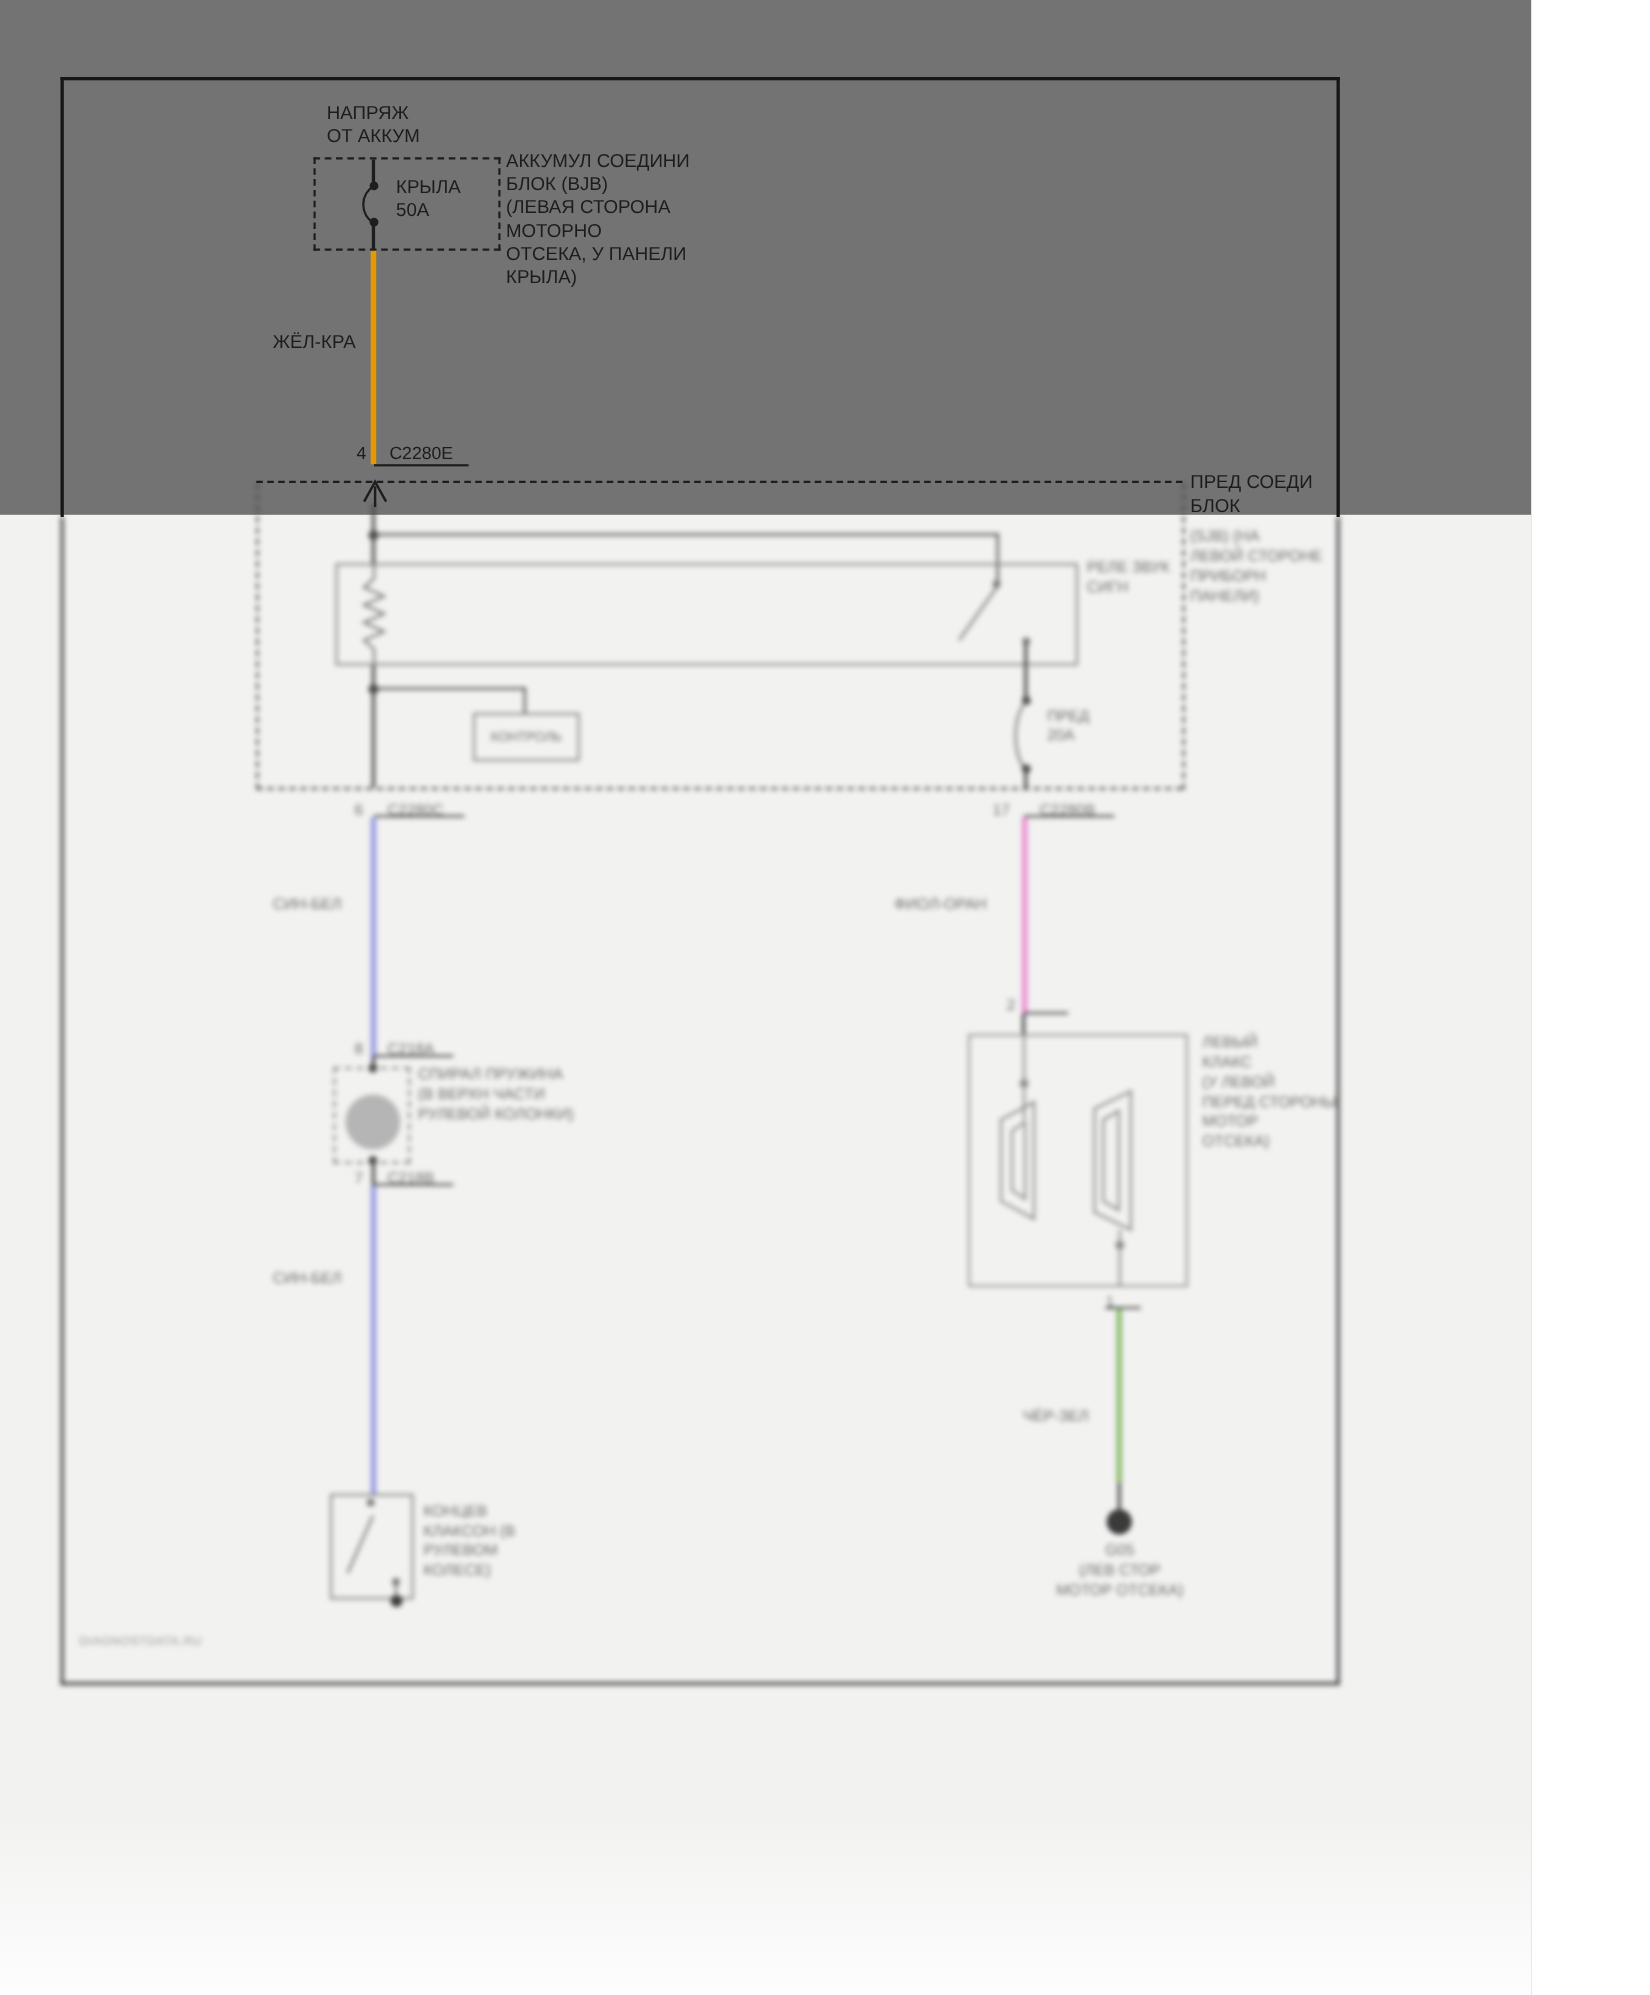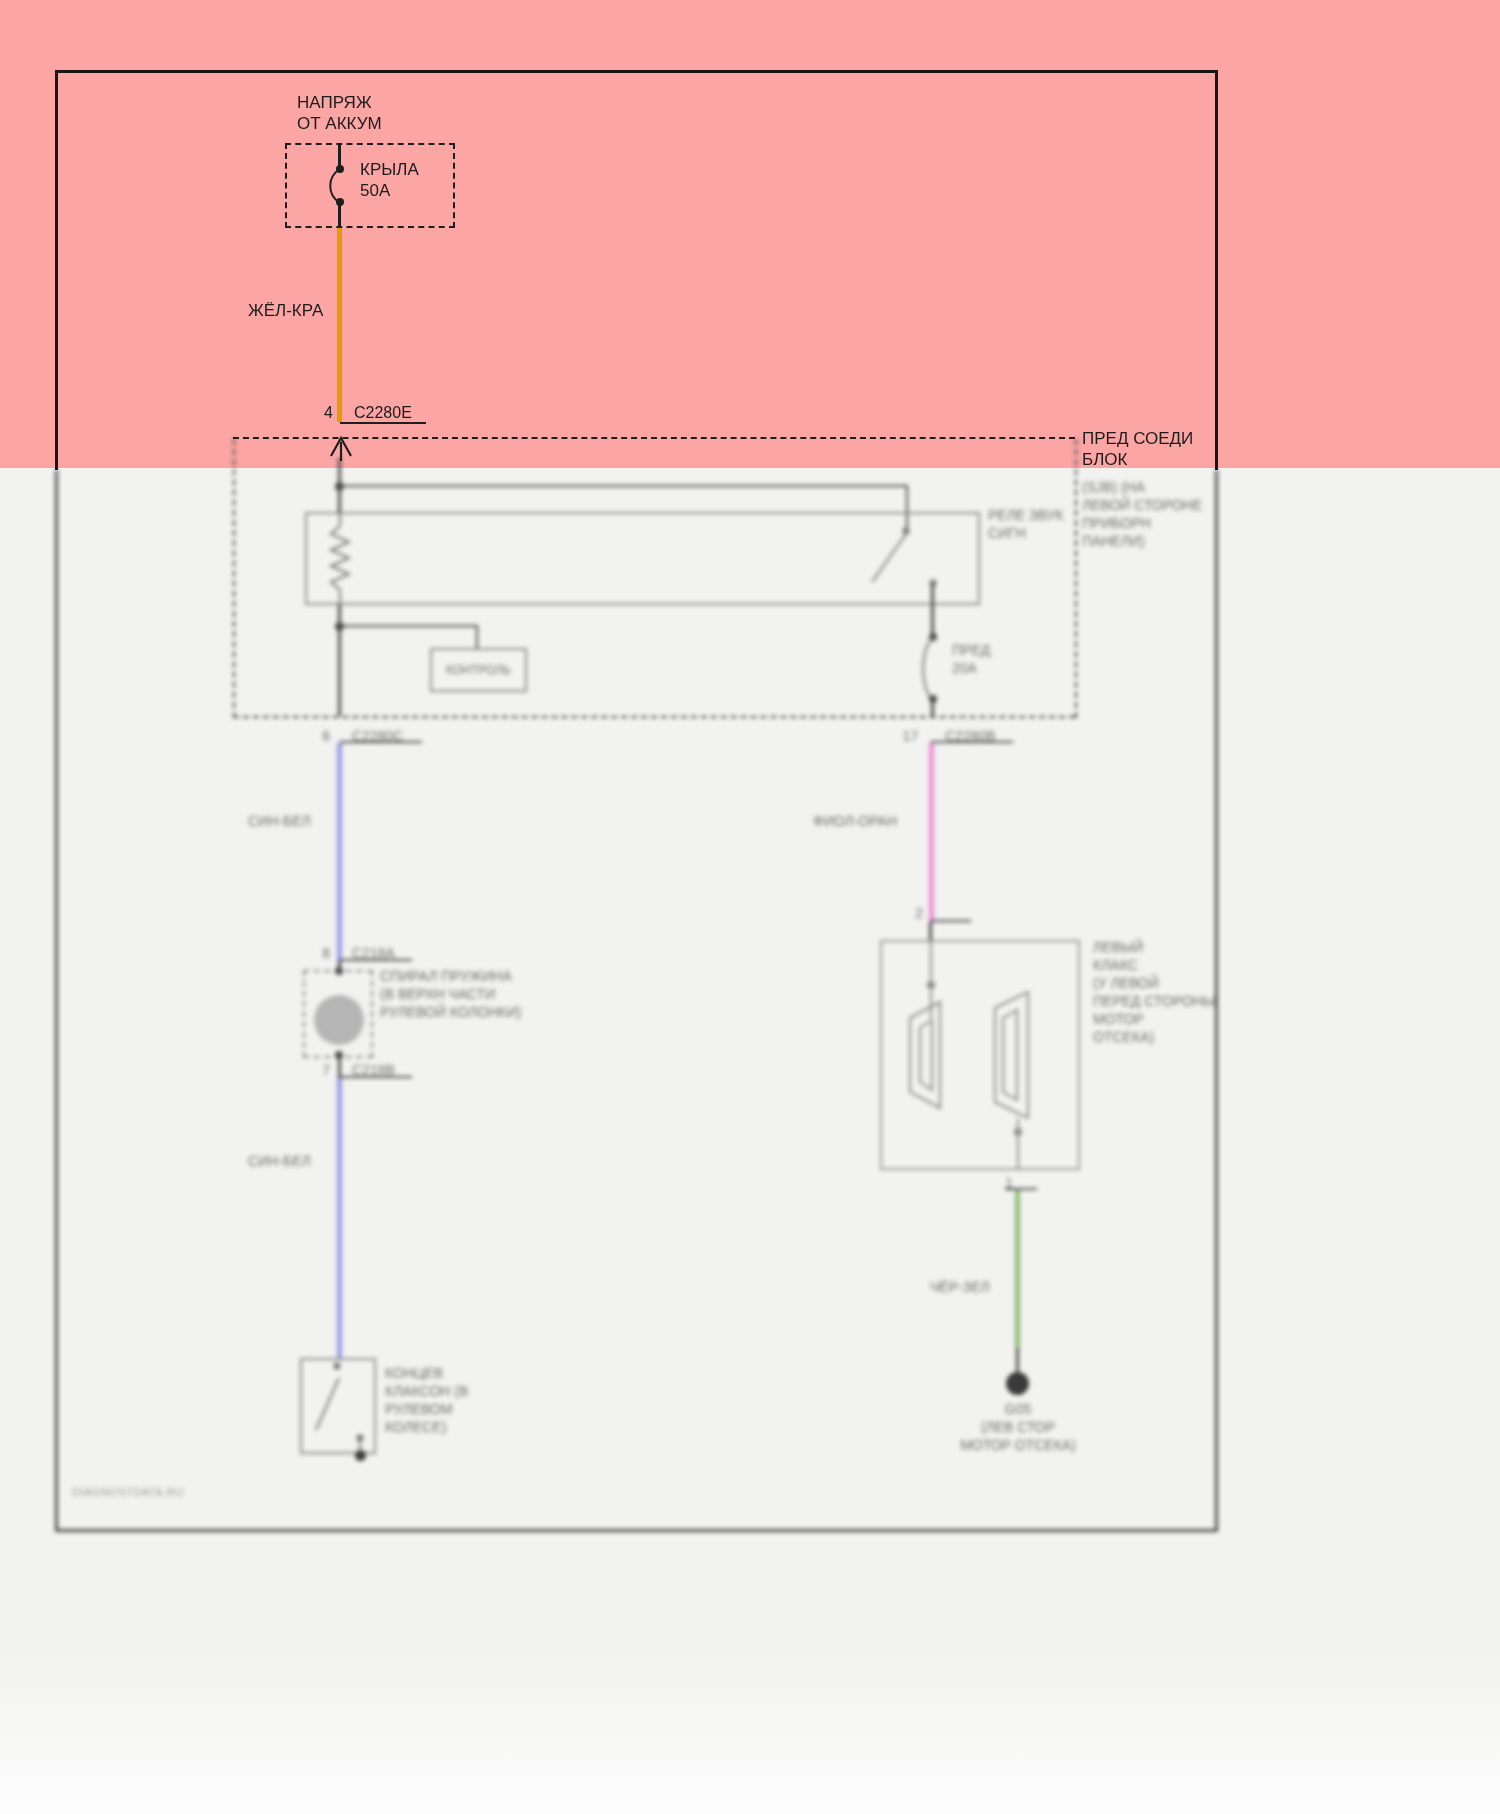--- a/index.html
+++ b/index.html
@@ -1,18 +1,18 @@
 <!DOCTYPE html>
 <html><head>
 <meta charset="utf-8">
 <style>
   html,body{margin:0;padding:0;background:#ffffff;}
   body{width:1500px;height:1814px;position:relative;font-family:"Liberation Sans","DejaVu Sans",sans-serif;}
   *{box-sizing:border-box;}
-  #stage{position:absolute;left:0;top:0;width:1500px;height:1814px;overflow:hidden;background:#fca5a5;}
+  #stage{position:absolute;left:0;top:0;width:1392px;height:1814px;overflow:hidden;background:#737373;}
   .abs{position:absolute;}
   .crisp-text{color:#1c1c1c;font-size:17px;line-height:21px;white-space:pre-line;}
   .c-sm{font-size:16px;line-height:20px;}
   .blur-layer{position:absolute;left:0;top:0;width:1500px;height:1814px;filter:blur(2.3px);}
   .b-text{color:#6e6e6e;font-size:14px;line-height:18px;white-space:pre-line;}
   .dot{position:absolute;border-radius:50%;background:#4a4a4a;}
   .gline{background:#4a4a4a;}
 </style>
 </head>
 <body>
@@ -168,20 +168,26 @@
   <div class="abs" style="left:285px;top:143px;width:170px;height:85px;border:2px dashed #1e1e1e;"></div>
   <div class="abs" style="left:338px;top:145px;width:3px;height:22px;background:#1e1e1e;"></div>
   <div class="dot" style="left:336px;top:165px;width:8px;height:8px;background:#1e1e1e;"></div>
   <svg class="abs" style="left:318px;top:164px;" width="44" height="44" viewBox="0 0 44 44">
     <path d="M22,5 C9,13 9,31 22,39" fill="none" stroke="#1e1e1e" stroke-width="2"></path>
   </svg>
   <div class="dot" style="left:336px;top:198px;width:8px;height:8px;background:#1e1e1e;"></div>
   <div class="abs crisp-text" style="left:360px;top:159px;">КРЫЛА
 50А</div>
   <div class="abs" style="left:338px;top:205px;width:3px;height:23px;background:#1e1e1e;"></div>
+  <div class="abs crisp-text" style="left:460px;top:136px;">АККУМУЛ СОЕДИНИ
+БЛОК (BJB)
+(ЛЕВАЯ СТОРОНА
+МОТОРНО
+ОТСЕКА, У ПАНЕЛИ
+КРЫЛА)</div>
 
   <div class="abs" style="left: 337px; top: 228px; width: 5px; height: 194px; background: rgb(229, 155, 0);"></div>
   <div class="abs crisp-text" style="left:248px;top:300px;">ЖЁЛ-КРА</div>
 
   <div class="abs crisp-text c-sm" style="left:305px;top:403px;width:28px;text-align:right;">4</div>
   <div class="abs crisp-text c-sm" style="left:354px;top:403px;">C2280E</div>
   <div class="abs" style="left:340px;top:422px;width:86px;height:2px;background:#1e1e1e;"></div>
   <svg class="abs" style="left:328px;top:433px;" width="26" height="28" viewBox="0 0 26 28">
     <polyline points="3,23 13,5 23,23" fill="none" stroke="#1e1e1e" stroke-width="2.2"></polyline>
     <line x1="13" y1="9" x2="13" y2="28" stroke="#1e1e1e" stroke-width="2.2"></line>

